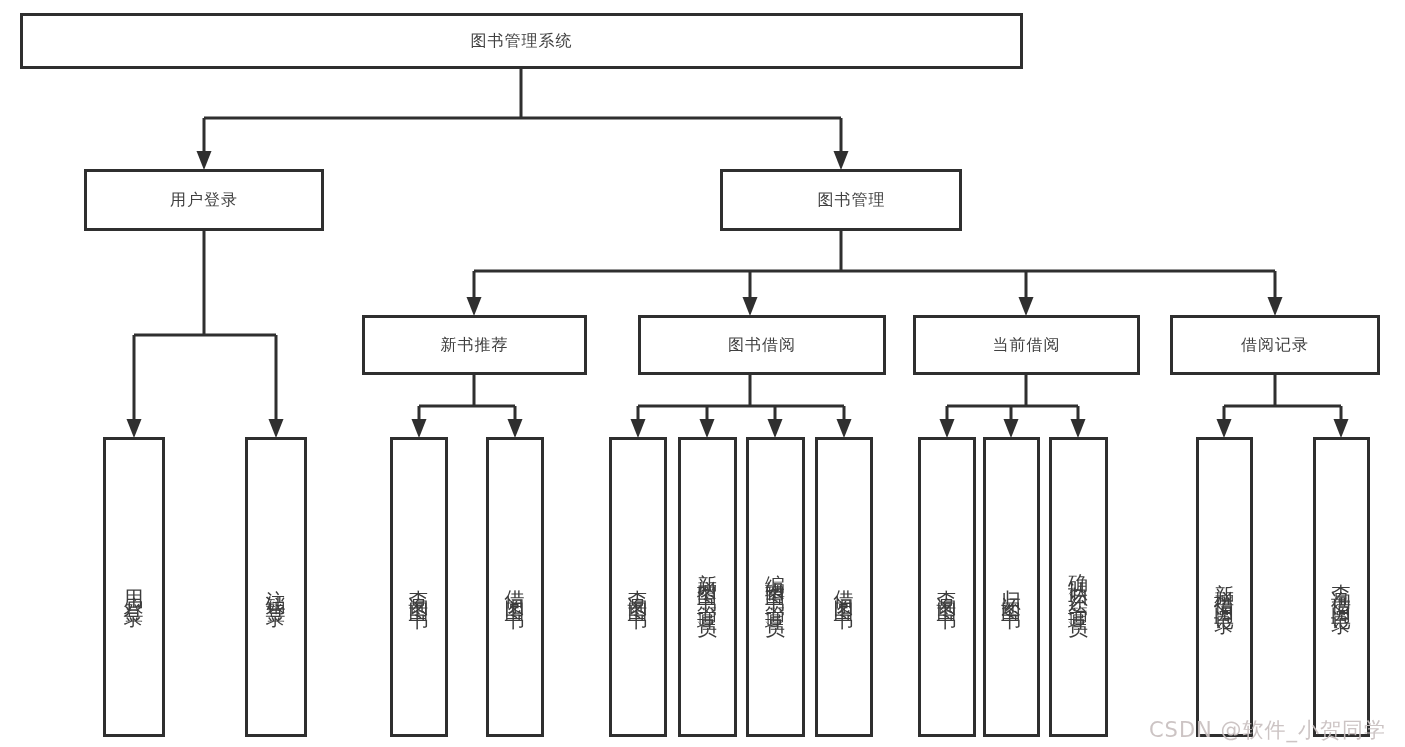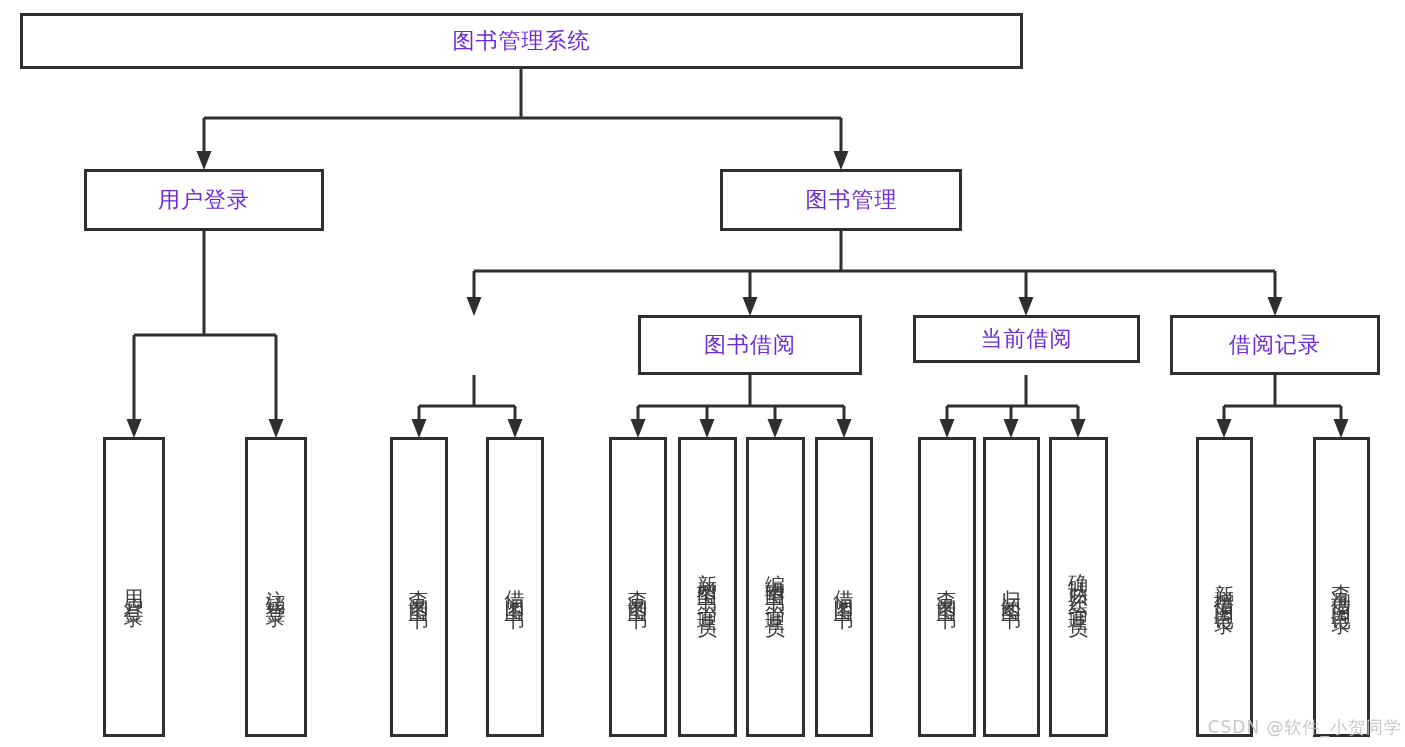--- a/index.html
+++ b/index.html
@@ -22,41 +22,41 @@
     position: absolute;
     box-sizing: border-box;
     background: #ffffff;
     border: 3px solid #2f2f2f;
     display: flex;
     align-items: center;
     justify-content: center;
     z-index: 2;
   }
   .hnode span {
-    font-size: 22px;
+    font-size: 16px;
     letter-spacing: 1px;
-    color: #6d28d9;
+    color: #404040;
     white-space: nowrap;
     font-family: Liberation Serif, serif;
   }
   .leaf { top: 437px; height: 300px; }
   .leaf span {
     writing-mode: vertical-rl;
     text-orientation: mixed;
     font-size: 20px;
     letter-spacing: 0.32em;
     color: #3c3c3c;
     line-height: 1;
   }
   .watermark {
     position: absolute;
     top: 716px;
-    right: 3px;
+    right: 19px;
     z-index: 3;
-    font-size: 17px;
+    font-size: 21px;
     color: rgba(201, 193, 193, 0.95);
     letter-spacing: 1px;
     white-space: nowrap;
   }
 </style>
 </head>
 <body>
 
 <div class="canvas">
 
@@ -106,24 +106,27 @@
     <span>图书管理系统</span>
   </div>
 
   <div class="node hnode" style="left:84px; top:169px; width:240px; height:62px;">
     <span>用户登录</span>
   </div>
   <div class="node hnode" style="left:720px; top:169px; width:242px; height:62px;padding-left:21px;">
     <span>图书管理</span>
   </div>
 
-  <div class="node hnode" style="left:638px; top:315px; width:224px; height:60px;">
+  <div class="node hnode" style="left:362px; top:315px; width:225px; height:60px;">
+    <span>新书推荐</span>
+  </div>
+  <div class="node hnode" style="left:638px; top:315px; width:248px; height:60px;">
     <span>图书借阅</span>
   </div>
-  <div class="node hnode" style="left:913px; top:315px; width:227px; height:48px;">
+  <div class="node hnode" style="left:913px; top:315px; width:227px; height:60px;">
     <span>当前借阅</span>
   </div>
   <div class="node hnode" style="left:1170px; top:315px; width:210px; height:60px;align-items:center;">
     <span>借阅记录</span>
   </div>
 
   <div class="node leaf" style="left:103px; width:62px;">
     <span>用户登录</span>
   </div>
   <div class="node leaf" style="left:245px; width:62px;">

